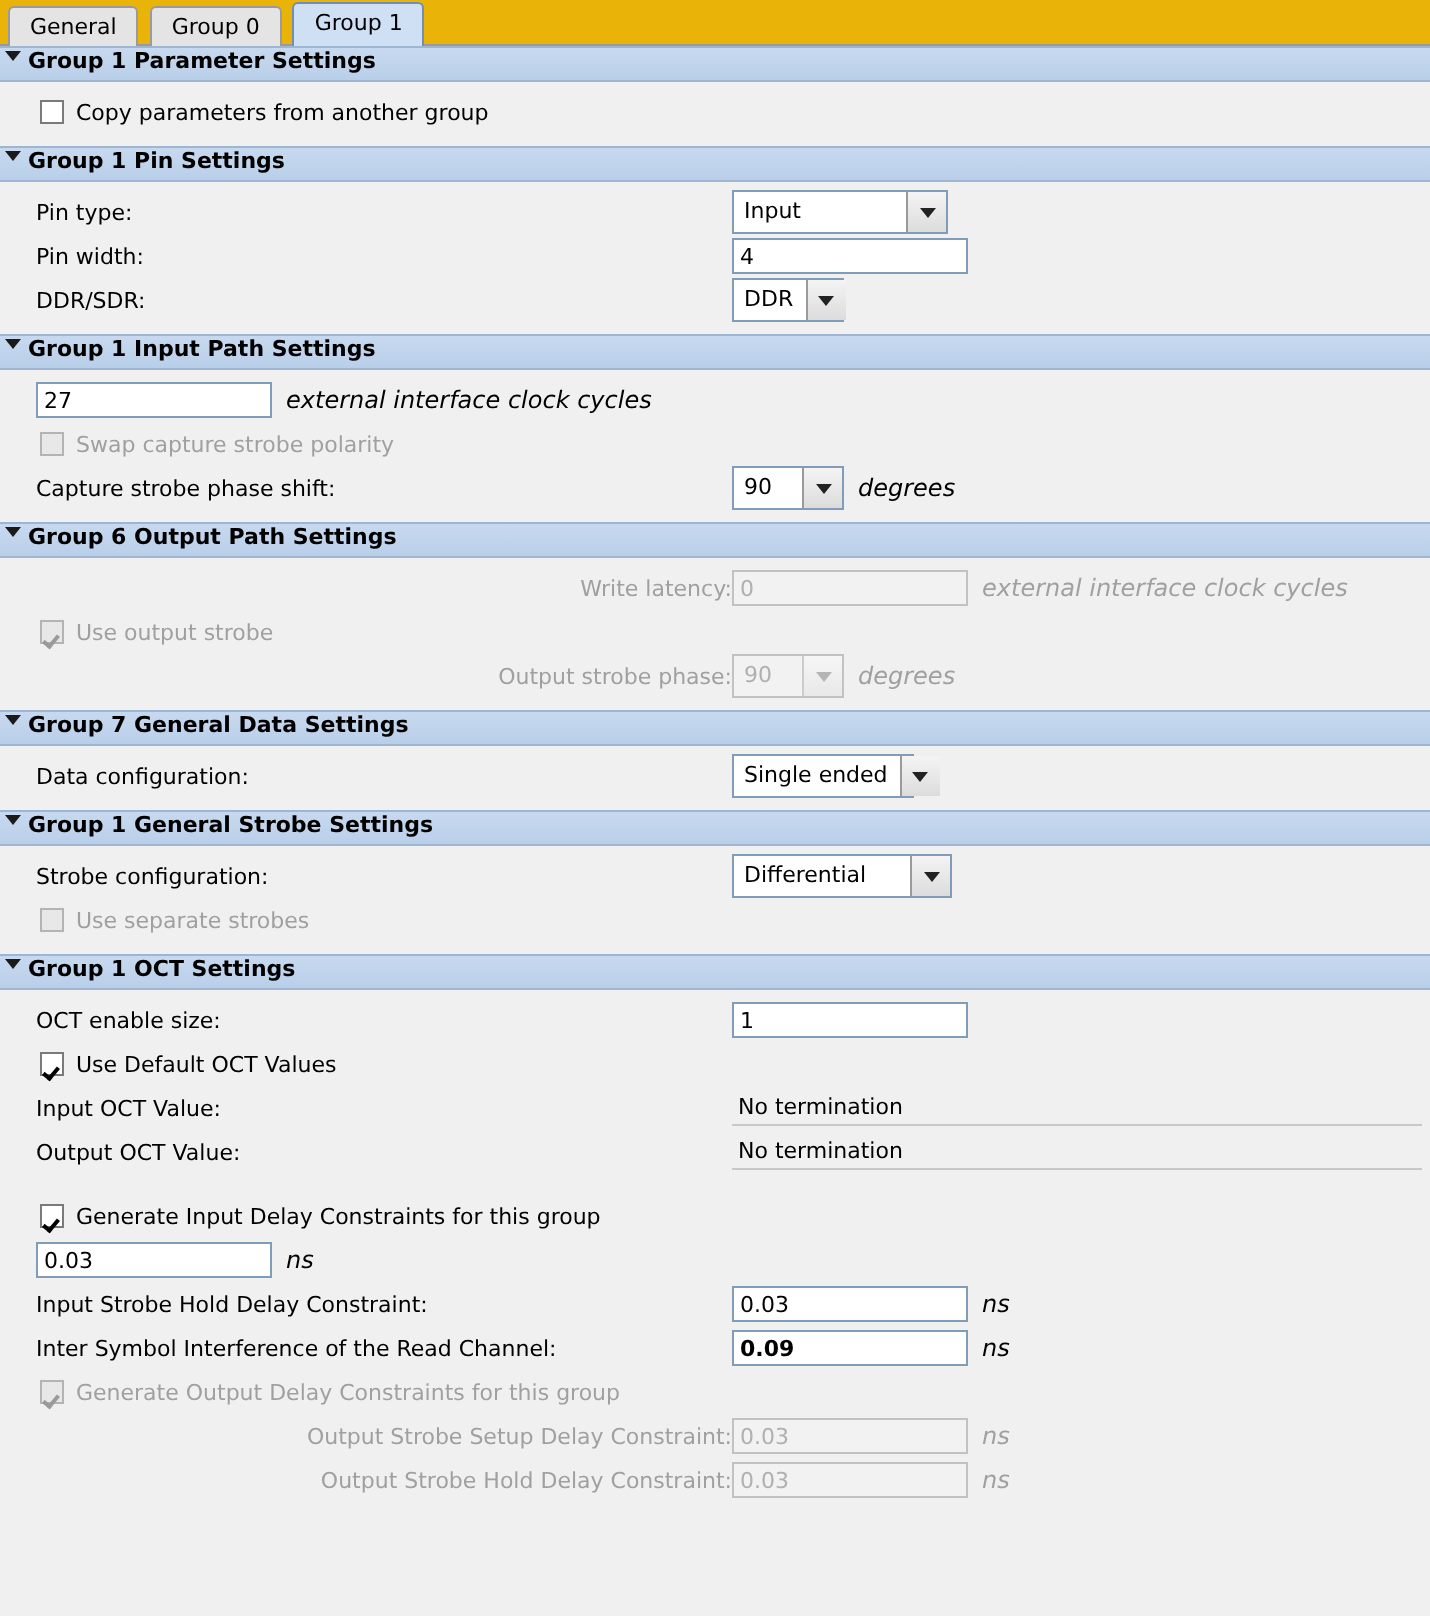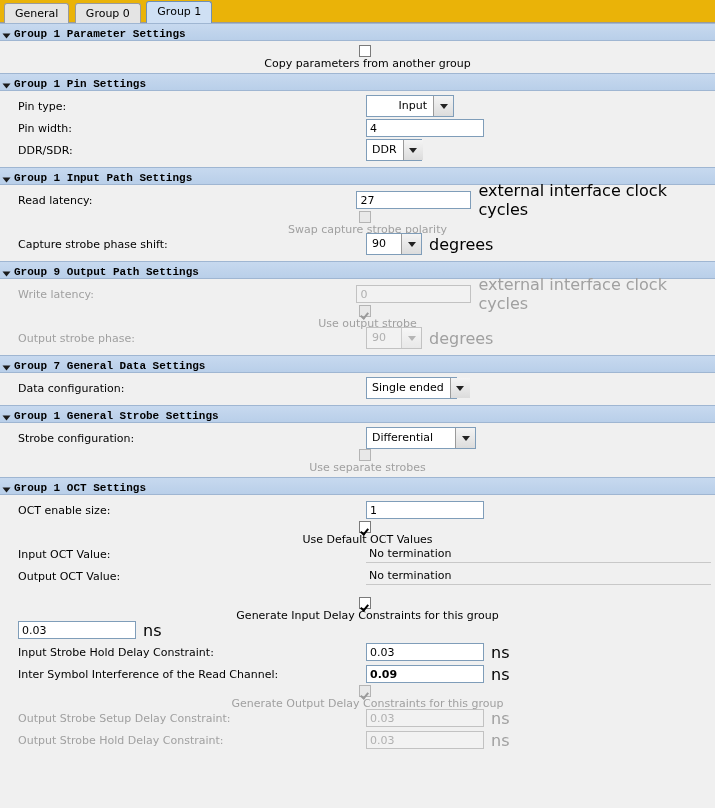--- a/index.html
+++ b/index.html
@@ -52,26 +52,25 @@
     padding-bottom: 5px;
     font-weight: normal;
   }
   
   .section-header {
     background: linear-gradient(to bottom, #c7d9ef 0%, #b9cfe9 100%);
     border-top: 1px solid #9fb6d2;
     border-bottom: 1px solid #9fb6d2;
     height: 16px;
     display: flex;
-    align-items: flex-end;
+    align-items: flex-start;
     padding-left: 4px;
     font-weight: bold;
     font-size: 11px;
     color: #000;
-    font-family: Liberation Mono, monospace;
   }
   .tri {
     width: 0;
     height: 0;
     border-left: 5px solid #1a1a1a;
     border-top: 4px solid transparent;
     border-bottom: 4px solid transparent;
     margin-right: 5px;
     transform: rotate(90deg);
   }
@@ -87,24 +86,26 @@
     box-sizing: border-box;
   }
   .row .label {
     width: 348px;
     font-size: 11px;
     color: #000;
     white-space: nowrap;
   }
   .row .label.disabled, .disabled-text {
     color: #a0a0a0;
+    text-align: right;
   }
   .unit {
     margin-left: 7px;
-    font-size: 16px;
+    font-size: 12px;
+    font-style: italic;
   }
   
   .cb {
     width: 12px;
     height: 12px;
     border: 1px solid #7a7a7a;
     background: #ffffff;
     display: inline-block;
     position: relative;
     margin-right: 6px;
@@ -128,21 +129,20 @@
   }
   .cb.checked.disabled::after {
     border-color: #9a9a9a;
   }
   .cb-row {
     display: flex;
     align-items: center;
     height: 22px;
     padding-left: 20px;
     box-sizing: border-box;
-    flex-direction: column;
   }
   .cb-row .cb-label {
     font-size: 11px;
   }
   
   .textfield {
     border: 1px solid #7f9db9;
     background: #ffffff;
     height: 18px;
     box-sizing: border-box;
@@ -232,21 +232,21 @@
     </div>
   </div>
 
   <div class="section-header">
     <span class="tri"></span>
     <span>Group 1 Pin Settings</span>
   </div>
   <div class="section-body">
     <div class="row">
       <span class="label">Pin type:</span>
-      <span class="combo" style="width:88px;text-align:right;">
+      <span class="combo" style="width:108px;">
         <span class="ctext">Input</span>
         <span class="cbtn">
             <span class="arrow"></span>
           </span>
       </span>
     </div>
     <div class="row">
       <span class="label">Pin width:</span>
       <span class="textfield" style="width:118px;">4</span>
     </div>
@@ -260,21 +260,20 @@
       </span>
     </div>
   </div>
 
   <div class="section-header">
     <span class="tri"></span>
     <span>Group 1 Input Path Settings</span>
   </div>
   <div class="section-body">
     <div class="row">
-      <span class="label">Read latency:</span>
       <span class="textfield" style="width:118px;">27</span>
       <span class="unit">external interface clock cycles</span>
     </div>
     <div class="cb-row">
       <span class="cb disabled"></span>
       <span class="cb-label disabled-text">Swap capture strobe polarity</span>
     </div>
     <div class="row">
       <span class="label">Capture strobe phase shift:</span>
       <span class="combo" style="width:56px;">
@@ -282,21 +281,21 @@
         <span class="cbtn">
             <span class="arrow"></span>
           </span>
       </span>
       <span class="unit">degrees</span>
     </div>
   </div>
 
   <div class="section-header">
     <span class="tri"></span>
-    <span>Group 9 Output Path Settings</span>
+    <span>Group 6 Output Path Settings</span>
   </div>
   <div class="section-body">
     <div class="row">
       <span class="label disabled">Write latency:</span>
       <span class="textfield disabled" style="width:118px;">0</span>
       <span class="unit disabled-text">external interface clock cycles</span>
     </div>
     <div class="cb-row">
       <span class="cb checked disabled"></span>
       <span class="cb-label disabled-text">Use output strobe</span>

